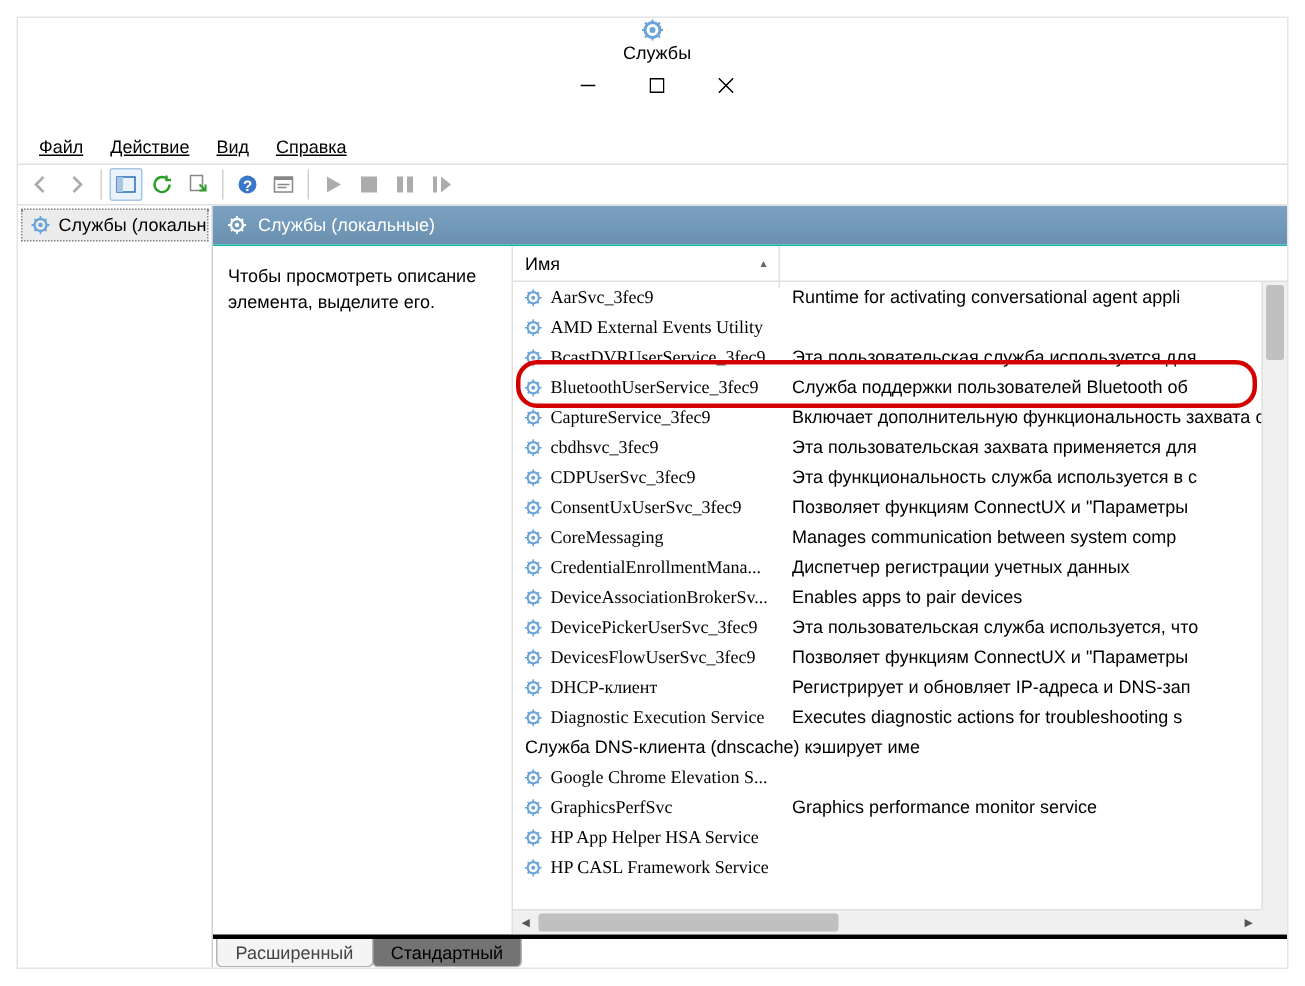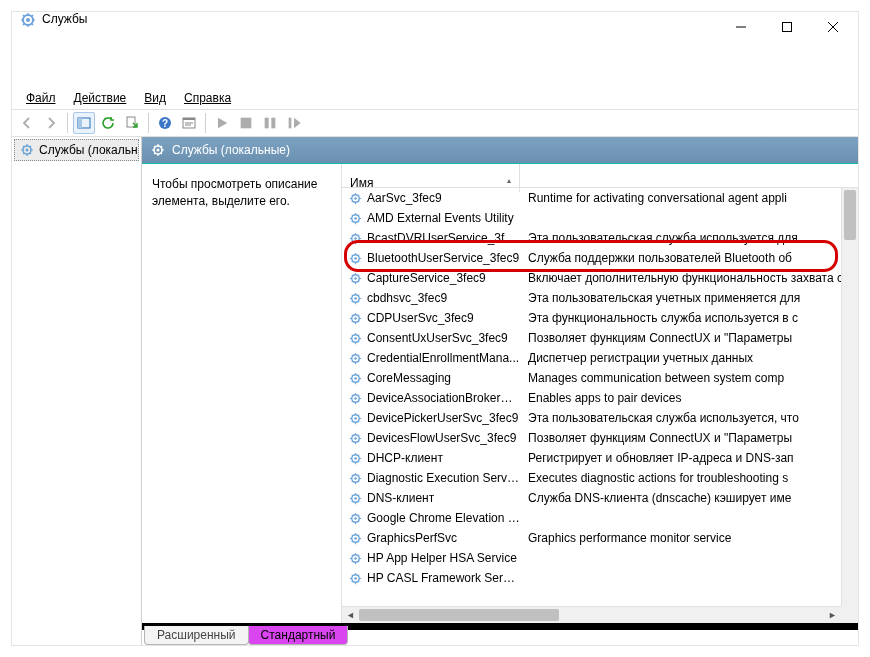--- a/index.html
+++ b/index.html
@@ -17,22 +17,23 @@
   .win-inner {
     flex: 1;
     border: 1px solid #e5e5e5;
     display: flex; flex-direction: column;
     background: #fff;
   }
 
   
   .titlebar {
     height: 30px;
-    display: flex; align-items: flex-start;
+    display: flex; align-items: center;
     padding: 0 2px 0 8px;
+    flex-direction: column;
   }
   .titlebar .app-icon { width: 16px; height: 16px; margin-right: 6px; }
   .titlebar .title { flex: 1; font-size: 12px; }
   .titlebar .win-btns { display: flex; }
   .titlebar .win-btn { width: 46px; height: 30px; display:flex; align-items:center; justify-content:center; }
   .titlebar .win-btn svg { width: 10px; height: 10px; }
 
   
   .menubar {
     height: 22px; display:flex; align-items:center;
@@ -96,34 +97,34 @@
     border-right: 1px solid #e0e0e0;
   }
 
   .list-pane { flex:1; display:flex; flex-direction:column; overflow:hidden; position:relative; }
   .col-headers {
     height: 24px; display:flex; align-items:center;
     border-bottom: 1px solid #e0e0e0;
     font-size: 12px;
     background: #fff;
   }
-  .col-headers .col { padding: 16px 8px; display:flex; align-items:flex-start; gap:0; }
+  .col-headers .col { padding: 16px 8px; display:flex; align-items:center; gap:0; }
   .col-name { width: 178px; border-right: 1px solid #e0e0e0; height:100%; display:flex; align-items:center; justify-content:space-between; }
   .col-desc { flex:1; }
   .sort-ind { font-size: 8px; color: #666; }
 
   .list-body { flex:1; overflow: hidden; position:relative; }
   .rows { }
   .row {
     display:flex; align-items:center;
     height: 20px;
     font-size: 12px;
     white-space: nowrap;
   }
-  .row .cell-name { width: 178px; display:flex; align-items:center; gap:4px; padding-left: 6px; overflow:hidden; }
+  .row .cell-name { width: 178px; display:flex; align-items:center; gap:4px; padding-left: 6px; overflow:hidden;font-family:Liberation Serif, serif; }
   .row .cell-desc { flex:1; padding-left: 8px; overflow:hidden; text-overflow: clip; }
   .row .svc-icon { width:15px; height:15px; flex-shrink:0; }
   .row .svc-name { overflow:hidden; text-overflow:ellipsis; }
 
   .highlight-box {
     position:absolute;
     border: 3px solid #d40000;
     border-radius: 14px;
     pointer-events:none;
   }
@@ -142,29 +143,29 @@
   .hscroll .arrow { width:17px; height:17px; display:flex; align-items:center; justify-content:center; color:#555; font-size:9px; }
   .hscroll .track { flex:1; position:relative; height:100%; }
   .hscroll .thumb { position:absolute; top:2px; bottom:2px; left:0; width:200px; background:#c0c0c0; border-radius:2px; }
   .corner { position:absolute; right:0; bottom:0; width:17px; height:17px; background:#f0f0f0; }
 
   
   .bottom-tabs {
     height: 22px;
     display:flex; align-items:flex-end;
     background:#fff;
-    border-top: 7px solid #000000;
+    border-top: 3px solid #000000;
   }
   .tabs-wrap { display:flex; align-items:flex-start; padding-left:2px; }
   .tab {
     padding: 2px 12px;
     border: 1px solid #b5b5b5;
     border-top: none;
     border-radius: 0 0 4px 4px;
-    background: #d946ef;
+    background: #737373;
     margin-right: -1px;
     font-size: 12px;
   }
   .tab.inactive { background: #f4f4f4; color:#444; }
   .tab.active { position:relative; z-index:1; }
 
 </style>
 </head>
 <body>
 
@@ -373,21 +374,21 @@
                   </div>
                   <div class="row">
                     <div class="cell-name">
                       <span class="svc-icon"><svg viewBox="0 0 16 16">
                           <circle cx="8" cy="8" r="4" fill="none" stroke="#6aa3d8" stroke-width="1.5"></circle>
                           <circle cx="8" cy="8" r="1.4" fill="#6aa3d8"></circle>
                           <path d="M8 2v1.8M8 12.2V14M2 8h1.8M12.2 8H14M4 4l1.1 1.1M10.9 10.9L12 12M4 12l1.1-1.1M10.9 5.1L12 4" stroke="#6aa3d8" stroke-width="1.1"></path>
                         </svg></span>
                       <span class="svc-name">cbdhsvc_3fec9</span>
                     </div>
-                    <div class="cell-desc">Эта пользовательская учетных применяется для</div>
+                    <div class="cell-desc">Эта пользовательская захвата применяется для</div>
                   </div>
                   <div class="row">
                     <div class="cell-name">
                       <span class="svc-icon"><svg viewBox="0 0 16 16">
                           <circle cx="8" cy="8" r="4" fill="none" stroke="#6aa3d8" stroke-width="1.5"></circle>
                           <circle cx="8" cy="8" r="1.4" fill="#6aa3d8"></circle>
                           <path d="M8 2v1.8M8 12.2V14M2 8h1.8M12.2 8H14M4 4l1.1 1.1M10.9 10.9L12 12M4 12l1.1-1.1M10.9 5.1L12 4" stroke="#6aa3d8" stroke-width="1.1"></path>
                         </svg></span>
                       <span class="svc-name">CDPUserSvc_3fec9</span>
                     </div>
@@ -404,42 +405,42 @@
                     </div>
                     <div class="cell-desc">Позволяет функциям ConnectUX и "Параметры</div>
                   </div>
                   <div class="row">
                     <div class="cell-name">
                       <span class="svc-icon"><svg viewBox="0 0 16 16">
                           <circle cx="8" cy="8" r="4" fill="none" stroke="#6aa3d8" stroke-width="1.5"></circle>
                           <circle cx="8" cy="8" r="1.4" fill="#6aa3d8"></circle>
                           <path d="M8 2v1.8M8 12.2V14M2 8h1.8M12.2 8H14M4 4l1.1 1.1M10.9 10.9L12 12M4 12l1.1-1.1M10.9 5.1L12 4" stroke="#6aa3d8" stroke-width="1.1"></path>
                         </svg></span>
+                      <span class="svc-name">CoreMessaging</span>
+                    </div>
+                    <div class="cell-desc">Manages communication between system comp</div>
+                  </div>
+                  <div class="row">
+                    <div class="cell-name">
+                      <span class="svc-icon"><svg viewBox="0 0 16 16">
+                          <circle cx="8" cy="8" r="4" fill="none" stroke="#6aa3d8" stroke-width="1.5"></circle>
+                          <circle cx="8" cy="8" r="1.4" fill="#6aa3d8"></circle>
+                          <path d="M8 2v1.8M8 12.2V14M2 8h1.8M12.2 8H14M4 4l1.1 1.1M10.9 10.9L12 12M4 12l1.1-1.1M10.9 5.1L12 4" stroke="#6aa3d8" stroke-width="1.1"></path>
+                        </svg></span>
                       <span class="svc-name">CredentialEnrollmentMana...</span>
                     </div>
                     <div class="cell-desc">Диспетчер регистрации учетных данных</div>
                   </div>
                   <div class="row">
                     <div class="cell-name">
                       <span class="svc-icon"><svg viewBox="0 0 16 16">
                           <circle cx="8" cy="8" r="4" fill="none" stroke="#6aa3d8" stroke-width="1.5"></circle>
                           <circle cx="8" cy="8" r="1.4" fill="#6aa3d8"></circle>
                           <path d="M8 2v1.8M8 12.2V14M2 8h1.8M12.2 8H14M4 4l1.1 1.1M10.9 10.9L12 12M4 12l1.1-1.1M10.9 5.1L12 4" stroke="#6aa3d8" stroke-width="1.1"></path>
                         </svg></span>
-                      <span class="svc-name">CoreMessaging</span>
-                    </div>
-                    <div class="cell-desc">Manages communication between system comp</div>
-                  </div>
-                  <div class="row">
-                    <div class="cell-name">
-                      <span class="svc-icon"><svg viewBox="0 0 16 16">
-                          <circle cx="8" cy="8" r="4" fill="none" stroke="#6aa3d8" stroke-width="1.5"></circle>
-                          <circle cx="8" cy="8" r="1.4" fill="#6aa3d8"></circle>
-                          <path d="M8 2v1.8M8 12.2V14M2 8h1.8M12.2 8H14M4 4l1.1 1.1M10.9 10.9L12 12M4 12l1.1-1.1M10.9 5.1L12 4" stroke="#6aa3d8" stroke-width="1.1"></path>
-                        </svg></span>
                       <span class="svc-name">DeviceAssociationBrokerSv...</span>
                     </div>
                     <div class="cell-desc">Enables apps to pair devices</div>
                   </div>
                   <div class="row">
                     <div class="cell-name">
                       <span class="svc-icon"><svg viewBox="0 0 16 16">
                           <circle cx="8" cy="8" r="4" fill="none" stroke="#6aa3d8" stroke-width="1.5"></circle>
                           <circle cx="8" cy="8" r="1.4" fill="#6aa3d8"></circle>
                           <path d="M8 2v1.8M8 12.2V14M2 8h1.8M12.2 8H14M4 4l1.1 1.1M10.9 10.9L12 12M4 12l1.1-1.1M10.9 5.1L12 4" stroke="#6aa3d8" stroke-width="1.1"></path>
@@ -475,28 +476,20 @@
                       <span class="svc-icon"><svg viewBox="0 0 16 16">
                           <circle cx="8" cy="8" r="4" fill="none" stroke="#6aa3d8" stroke-width="1.5"></circle>
                           <circle cx="8" cy="8" r="1.4" fill="#6aa3d8"></circle>
                           <path d="M8 2v1.8M8 12.2V14M2 8h1.8M12.2 8H14M4 4l1.1 1.1M10.9 10.9L12 12M4 12l1.1-1.1M10.9 5.1L12 4" stroke="#6aa3d8" stroke-width="1.1"></path>
                         </svg></span>
                       <span class="svc-name">Diagnostic Execution Service</span>
                     </div>
                     <div class="cell-desc">Executes diagnostic actions for troubleshooting s</div>
                   </div>
                   <div class="row">
-                    <div class="cell-name">
-                      <span class="svc-icon"><svg viewBox="0 0 16 16">
-                          <circle cx="8" cy="8" r="4" fill="none" stroke="#6aa3d8" stroke-width="1.5"></circle>
-                          <circle cx="8" cy="8" r="1.4" fill="#6aa3d8"></circle>
-                          <path d="M8 2v1.8M8 12.2V14M2 8h1.8M12.2 8H14M4 4l1.1 1.1M10.9 10.9L12 12M4 12l1.1-1.1M10.9 5.1L12 4" stroke="#6aa3d8" stroke-width="1.1"></path>
-                        </svg></span>
-                      <span class="svc-name">DNS-клиент</span>
-                    </div>
                     <div class="cell-desc">Служба DNS-клиента (dnscache) кэширует име</div>
                   </div>
                   <div class="row">
                     <div class="cell-name">
                       <span class="svc-icon"><svg viewBox="0 0 16 16">
                           <circle cx="8" cy="8" r="4" fill="none" stroke="#6aa3d8" stroke-width="1.5"></circle>
                           <circle cx="8" cy="8" r="1.4" fill="#6aa3d8"></circle>
                           <path d="M8 2v1.8M8 12.2V14M2 8h1.8M12.2 8H14M4 4l1.1 1.1M10.9 10.9L12 12M4 12l1.1-1.1M10.9 5.1L12 4" stroke="#6aa3d8" stroke-width="1.1"></path>
                         </svg></span>
                       <span class="svc-name">Google Chrome Elevation S...</span>

